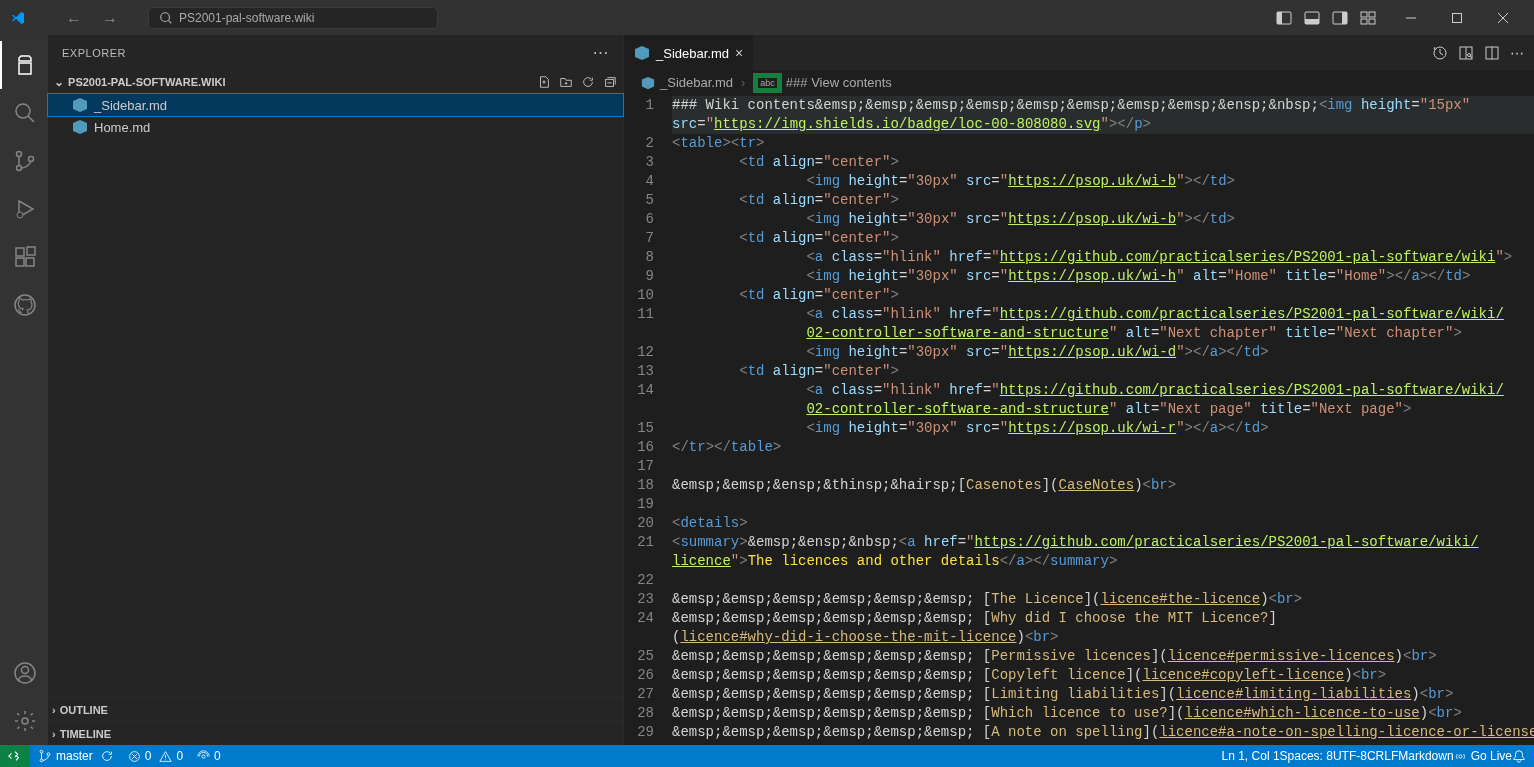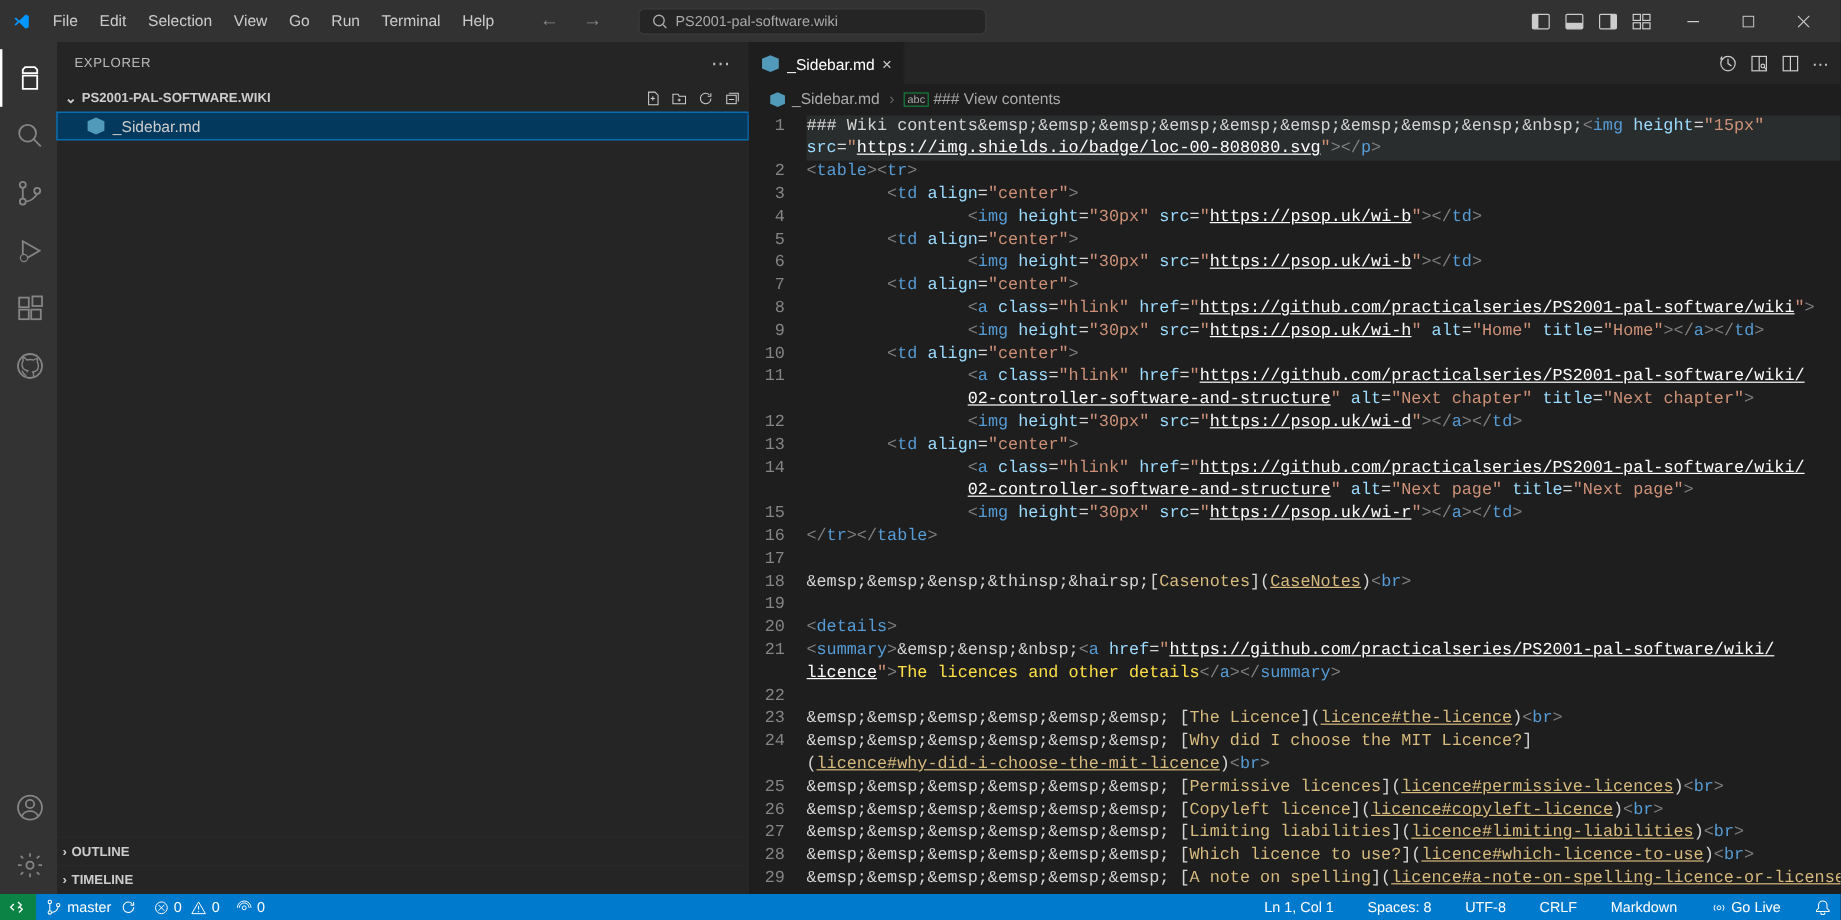--- a/index.html
+++ b/index.html
@@ -131,55 +131,45 @@
 .breadcrumb .chev { color:#666;}
 .editor-body { flex:1;display:flex;min-height:0;overflow:hidden;font-family:"Consolas","Courier New",monospace;font-size:14px;line-height:19px;}
 .gutter { width:48px;text-align:right;color:#858585;padding:0 18px 0 0;user-select:none;}
 .gutter div { height:19px;}
 .code { flex:1;white-space:pre;color:#d4d4d4;overflow:hidden;}
 .code div { height:19px;min-height:19px;}
 .code .tag { color:#569cd6;}
 .code .dk { color:#808080;}
 .code .attr { color:#9cdcfe;}
 .code .str { color:#ce9178;}
-.code .lnk { color:#ffffff;text-decoration:underline;}
+.code .lnk { color:#bef264;text-decoration:underline;}
 .code .por { color:#d7ba7d;}
 .code .pora { color:#d7ba7d;text-decoration:underline;}
 .code .txt { color:#fde047;}
 .line1 { background:#2a2d2e;}
 
 .statusbar {
   height:22px;background:#007acc;color:#fff;display:flex;align-items:center;
   font-size:12px;padding:0 8px;gap:14px;
 }
 .statusbar .sb-left { display:flex;gap:14px;align-items:center;justify-content:space-between;}
-.statusbar .sb-right { margin-left:auto;display:flex;gap:28px;align-items:center;}
+.statusbar .sb-right { margin-left:auto;display:flex;gap:0;align-items:center;}
 .sb-item { display:flex;align-items:center;gap:4px;cursor:pointer;}
 .sb-remote { background:#0a8345;padding:0 8px;height:22px;display:flex;align-items:center;margin-left:-8px;margin-right:-6px;}
 svg { display:block; }
 </style>
 </head>
 <body>
 
 <div class="titlebar">
   <div class="logo">
     <svg viewBox="0 0 24 24">
         <path fill="#0098ff" d="M17 3l-9 9 9 9 4-2V5l-4-2zM3 8l4 4-4 4 2 1 5-5-5-5-2 1z"></path>
       </svg>
   </div>
-  <div class="menu" id="menu">
-      <span class="menu-item">File</span>
-      <span class="menu-item">Edit</span>
-      <span class="menu-item">Selection</span>
-      <span class="menu-item">View</span>
-      <span class="menu-item">Go</span>
-      <span class="menu-item">Run</span>
-      <span class="menu-item">Terminal</span>
-      <span class="menu-item">Help</span>
-    </div>
   <div class="nav-arrows">
     <span class="nav-arrow">←</span>
     <span class="nav-arrow">→</span>
   </div>
   <div class="search-box">
     <span>
       <svg width="14" height="14" viewBox="0 0 16 16">
           <circle cx="7" cy="7" r="5" stroke="#aaa" stroke-width="1.3" fill="none"></circle>
           <line x1="11" y1="11" x2="14" y2="14" stroke="#aaa" stroke-width="1.3"></line>
         </svg>
@@ -332,20 +322,28 @@
     </div>
     <div id="files">
         <div class="file-item selected">
           <span class="file-icon">
             <svg width="16" height="16" viewBox="0 0 16 16">
               <path fill="#519aba" d="M8 1l7 3v8l-7 3-7-3V4l7-3z"></path>
             </svg>
           </span>
           <span>_Sidebar.md</span>
         </div>
+        <div class="file-item">
+          <span class="file-icon">
+            <svg width="16" height="16" viewBox="0 0 16 16">
+              <path fill="#519aba" d="M8 1l7 3v8l-7 3-7-3V4l7-3z"></path>
+            </svg>
+          </span>
+          <span>Home.md</span>
+        </div>
       </div>
     <div class="explorer-fill"></div>
     <div class="side-section">
       <span class="chev">›</span>
       <span>OUTLINE</span>
     </div>
     <div class="side-section">
       <span class="chev">›</span>
       <span>TIMELINE</span>
     </div>
@@ -391,21 +389,21 @@
       <span class="seg">
         <span class="file-icon">
           <svg width="14" height="14" viewBox="0 0 16 16">
               <path fill="#519aba" d="M8 1l7 3v8l-7 3-7-3V4l7-3z"></path>
             </svg>
         </span>
         <span>_Sidebar.md</span>
       </span>
       <span class="chev">›</span>
       <span class="seg">
-        <span style="border:1px solid #15803d;font-size:9px;padding:0 2px;">abc</span>
+        <span style="border:5px solid #15803d;font-size:9px;padding:0 2px;">abc</span>
         <span>### View contents</span>
       </span>
     </div>
     <div class="editor-body">
       <div class="gutter" id="gutter">
           <div>1</div>
           <div></div>
           <div>2</div>
           <div>3</div>
           <div>4</div>

